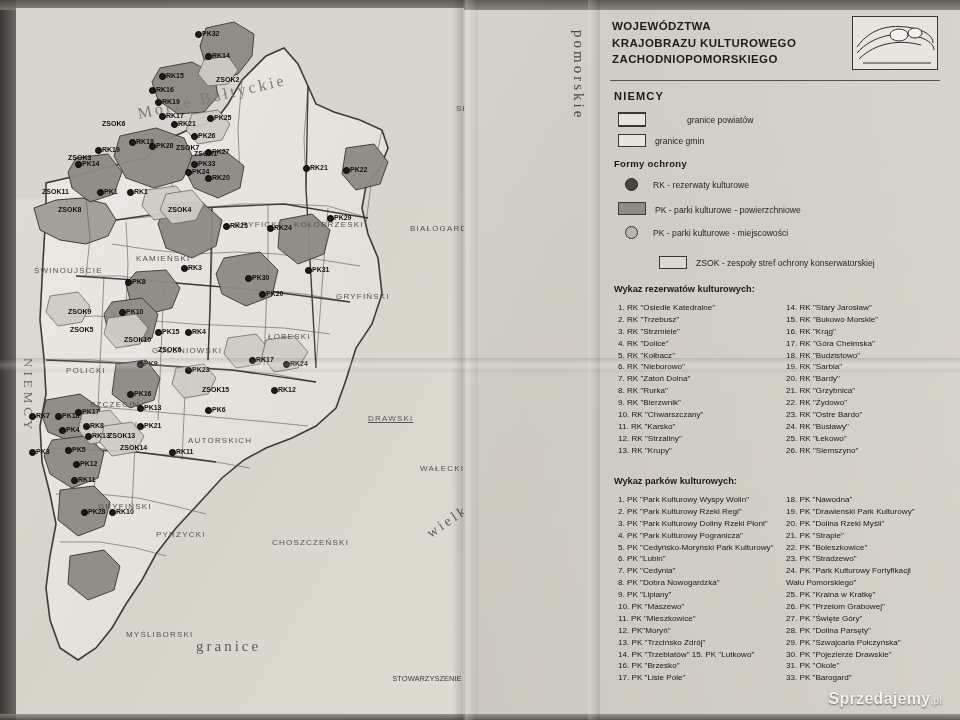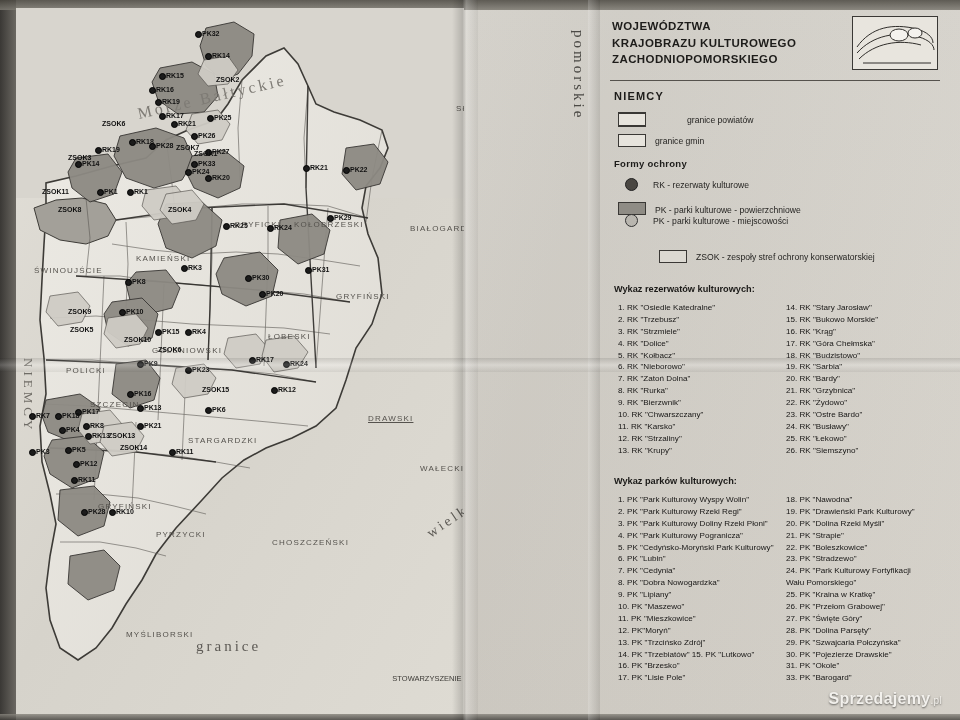--- a/index.html
+++ b/index.html
@@ -252,21 +252,21 @@
     <div class="region-label" style="left:218px;top:212px;">GRYFICKI</div>
     <div class="region-label" style="left:278px;top:212px;">KOŁOBRZESKI</div>
 
     <div class="region-label" style="left:440px;top:96px;">SŁAWIEŃSKI</div>
     <div class="region-label" style="left:394px;top:216px;">BIAŁOGARDZKI</div>
     <div class="region-label" style="left:320px;top:284px;">GRYFIŃSKI</div>
     <div class="region-label" style="left:252px;top:324px;">ŁOBESKI</div>
     <div class="region-label" style="left:136px;top:338px;">GOLENIOWSKI</div>
     <div class="region-label" style="left:50px;top:358px;">POLICKI</div>
     <div class="region-label" style="left:74px;top:392px;">SZCZECIN</div>
-    <div class="region-label" style="left:172px;top:428px;">STARGARDZKI</div>
+    <div class="region-label" style="left:172px;top:428px;">AUTORSKICH</div>
     <div class="region-label" style="left:352px;top:406px;text-decoration:underline;">DRAWSKI</div>
     <div class="region-label" style="left:404px;top:456px;">WAŁECKI</div>
     <div class="region-label" style="left:82px;top:494px;">GRYFIŃSKI</div>
     <div class="region-label" style="left:140px;top:522px;text-align:center;">PYRZYCKI</div>
     <div class="region-label" style="left:256px;top:530px;">CHOSZCZEŃSKI</div>
     <div class="region-label" style="left:110px;top:622px;">MYŚLIBORSKI</div>
 
     <div id="markers">
         <div class="dot" style="left: 179px; top: 23px;"></div>
         <div class="marker" style="left: 186px; top: 22px;">PK32</div>
@@ -441,27 +441,27 @@
     <div class="leg-row" style="top:170px;">
       <span class="sw-rk">
           <i></i>
         </span>
       <span>RK - rezerwaty kulturowe</span>
     </div>
     <div class="leg-row" style="top:194px;align-items:flex-end;">
       <span class="swatch sw-pkp"></span>
       <span>PK - parki kulturowe  - powierzchniowe</span>
     </div>
-    <div class="leg-row" style="top:206px;">
+    <div class="leg-row" style="top:218px;">
       <span class="sw-pkm">
           <i></i>
         </span>
       <span>PK - parki kulturowe - miejscowości</span>
     </div>
-    <div class="leg-row" style="top:242px;padding-left:41px;">
+    <div class="leg-row" style="top:248px;padding-left:41px;">
       <span class="swatch sw-zsok"></span>
       <span>ZSOK - zespoły stref ochrony konserwatorskiej</span>
     </div>
 
     <div class="sect-head" style="top:276px;">Wykaz rezerwatów kulturowych:</div>
 
     <div class="list" id="reserves-col1" style="left:18px;top:294px;">
         <div>1. RK "Osiedle Katedralne"</div>
         <div>2. RK "Trzebusz"</div>
         <div>3. RK "Strzmiele"</div>

